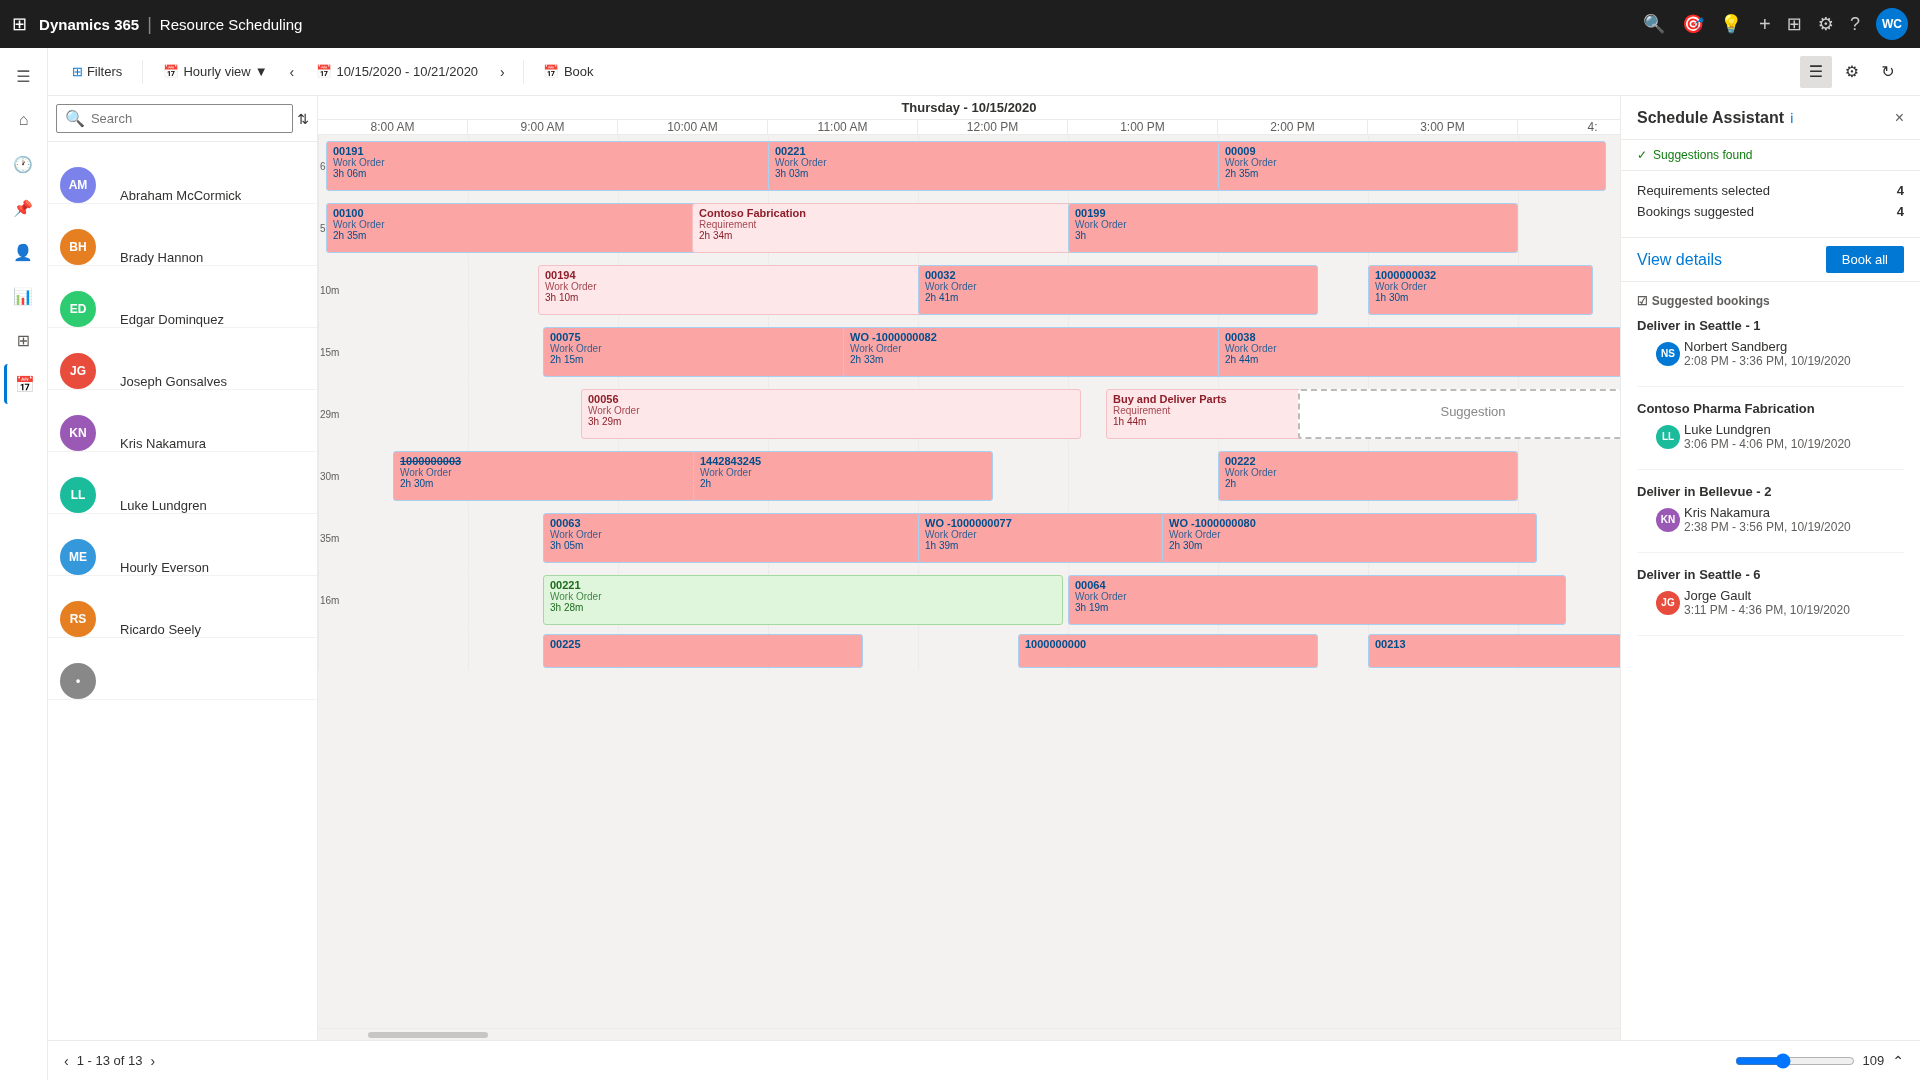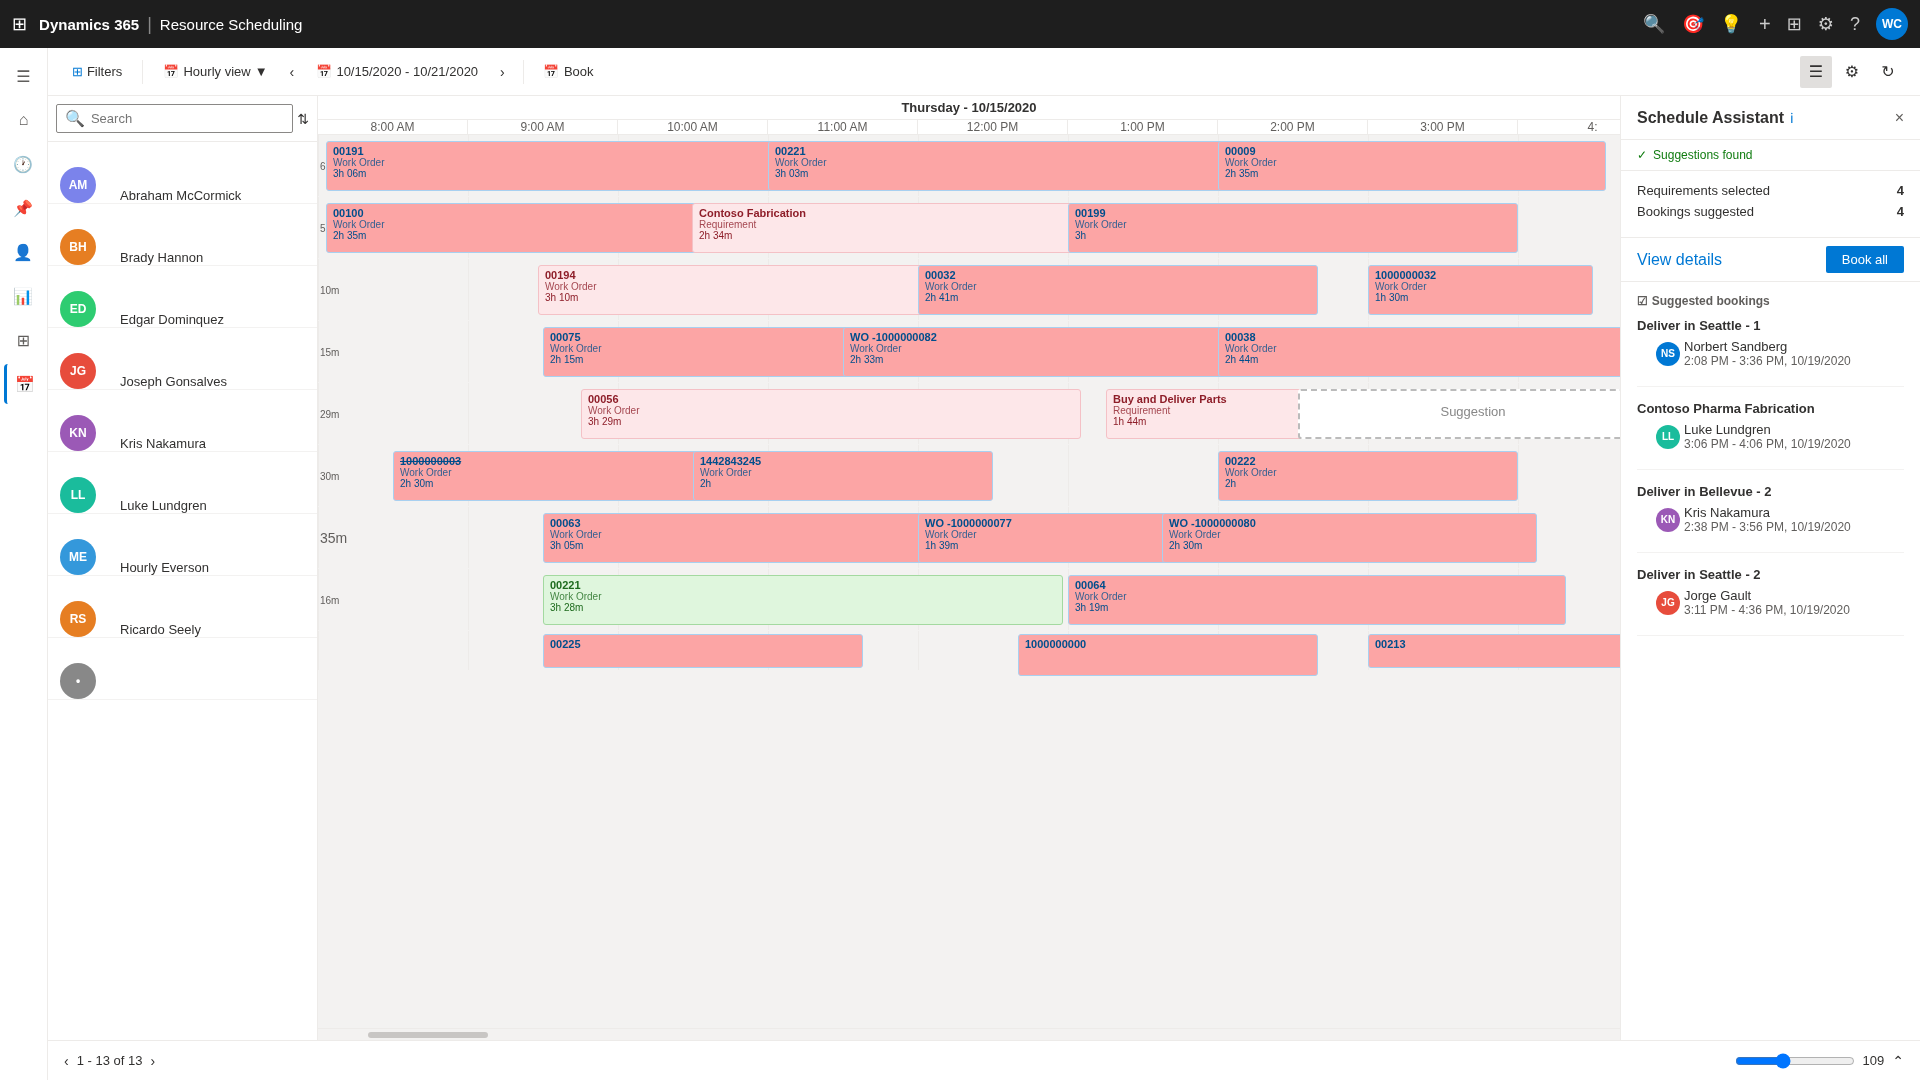--- a/index.html
+++ b/index.html
@@ -526,21 +526,21 @@
                 </div>
 
                 <div class="booking-block blue" style="left:900px;width:300px;">
                   <div class="bb-title">00222</div>
                   <div class="bb-sub">Work Order</div>
                   <div class="bb-duration">2h</div>
                 </div>
               </div>
 
               <div style="height:62px;border-bottom:1px solid #f3f2f1;position:relative;">
-                <span style="position:absolute;left:2px;top:50%;transform:translateY(-50%);font-size:14px;color:#605e5c;text-align:right;">35m</span>
+                <span style="position:absolute;left:2px;top:50%;transform:translateY(-50%);font-size:10px;color:#605e5c;text-align:right;">35m</span>
 
                 <div class="booking-block blue" style="left:225px;width:460px;">
                   <div class="bb-title">00063</div>
                   <div class="bb-sub">Work Order</div>
                   <div class="bb-duration">3h 05m</div>
                 </div>
 
                 <div class="booking-block blue" style="left:600px;width:248px;">
                   <div class="bb-title">WO -1000000077</div>
                   <div class="bb-sub">Work Order</div>
@@ -569,21 +569,21 @@
                   <div class="bb-sub">Work Order</div>
                   <div class="bb-duration">3h 19m</div>
                 </div>
               </div>
 
               <div style="height:40px;border-bottom:1px solid #f3f2f1;position:relative;">
 
                 <div class="booking-block blue" style="left:225px;width:320px;height:34px;top:3px;">
                   <div class="bb-title">00225</div>
                 </div>
-                <div class="booking-block blue" style="left:700px;width:300px;height:42px;top:3px;">
+                <div class="booking-block blue" style="left:700px;width:300px;height:34px;top:3px;">
                   <div class="bb-title">1000000000</div>
                 </div>
                 <div class="booking-block blue" style="left:1050px;width:300px;height:34px;top:3px;">
                   <div class="bb-title">00213</div>
                 </div>
               </div>
 
             </div>
           </div>
 
@@ -652,21 +652,21 @@
             <div class="sa-person-row">
               <div class="sa-person-avatar av-kn">KN</div>
               <div>
                 <div class="sa-person-name">Kris Nakamura</div>
                 <div class="sa-time">2:38 PM - 3:56 PM, 10/19/2020</div>
               </div>
             </div>
           </div>
 
           <div class="sa-suggestion">
-            <div class="sa-suggestion-title">Deliver in Seattle - 2</div>
+            <div class="sa-suggestion-title">Deliver in Seattle - 6</div>
             <div class="sa-person-row">
               <div class="sa-person-avatar av-jg">JG</div>
               <div>
                 <div class="sa-person-name">Jorge Gault</div>
                 <div class="sa-time">3:11 PM - 4:36 PM, 10/19/2020</div>
               </div>
             </div>
           </div>
         </div>
       </div>

